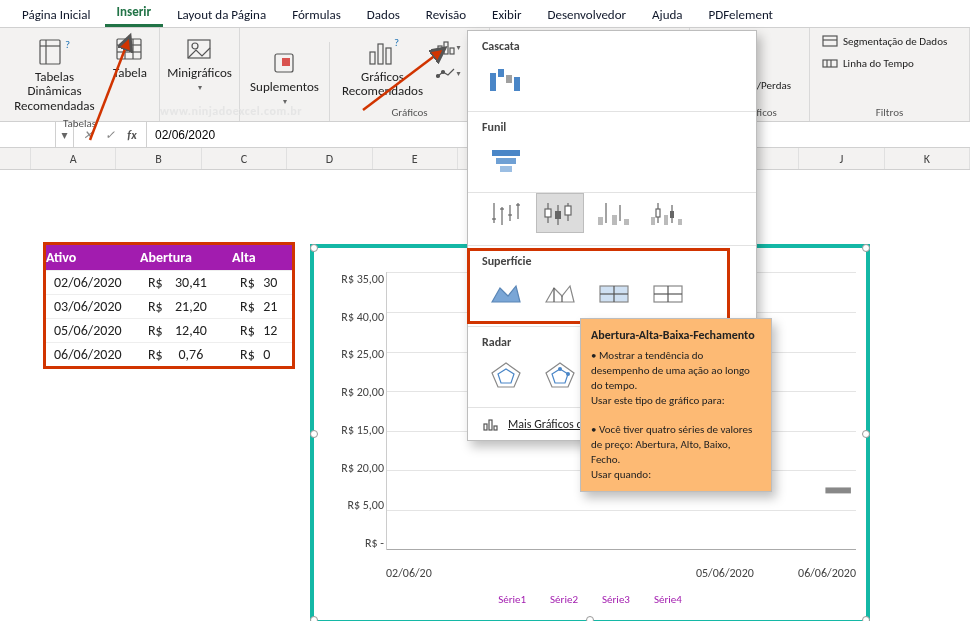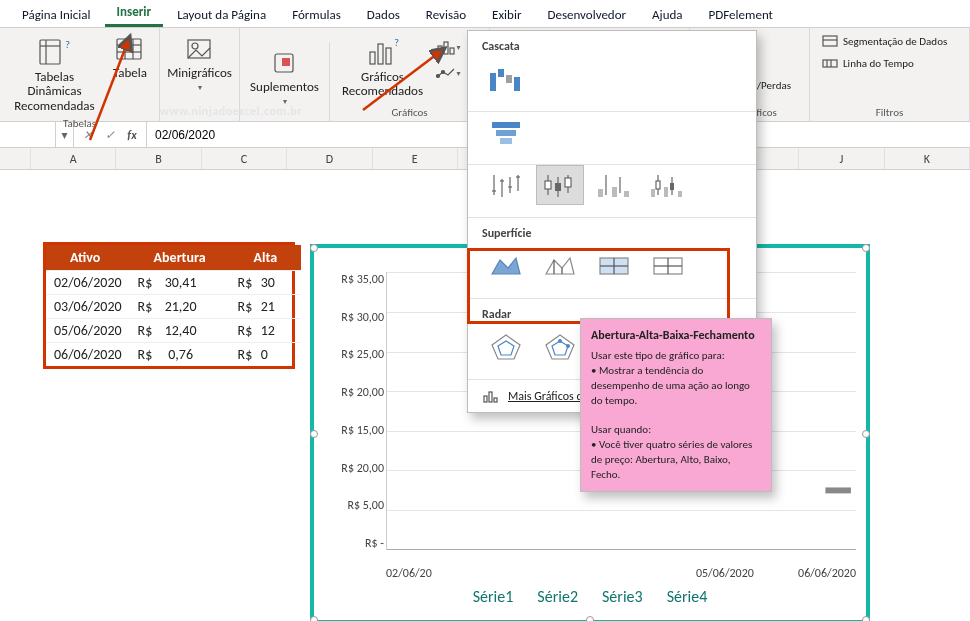--- a/index.html
+++ b/index.html
@@ -38,49 +38,49 @@
   .col-headers { height: 22px; border-bottom: 1px solid #d0d0d0; display: flex; }
   .row-head-spacer { width: 32px; border-right: 1px solid #e0e0e0; background: #f3f2f1; }
   .col-head { border-right: 1px solid #e0e0e0; background: #f3f2f1; text-align: center; line-height: 22px; color: #444; }
 
   
   .sheet { position: absolute; left: 0; top: 170px; right: 0; bottom: 0; background: #fff; }
 
   
   .data-box { position: absolute; left: 43px; top: 72px; width: 252px; border: 3px solid #d13400; }
   .data-table { width: 100%; border-collapse: collapse; }
-  .data-table th { background: #c2410c; color: #fff; font-weight: bold; text-align: left; padding: 4px 24px; font-size: 14px; }
+  .data-table th { background: #a21caf; color: #fff; font-weight: bold; text-align: left; padding: 4px 0; font-size: 14px; }
   .data-table td { padding: 3px 8px; font-size: 14px; border-top: 1px solid #eee; white-space: nowrap; }
   .cur { display: inline-block; width: 20px; }
   .num { display: inline-block; width: 46px; text-align: center; }
 
   
   .chart-frame { position: absolute; left: 310px; top: 74px; width: 560px; height: 380px; border: 4px solid #14b8a6; background: #fff; }
   .sel-handle { position: absolute; width: 8px; height: 8px; border: 1px solid #999; background: #fff; border-radius: 50%; }
   .chart-inner { position: absolute; left: 10px; top: 24px; right: 10px; bottom: 10px; }
   .y-axis { position: absolute; left: 0; top: 0; bottom: 60px; width: 60px; display: flex; flex-direction: column; justify-content: space-between; text-align: right; font-size: 12px; color: #444; }
   .plot { position: absolute; left: 62px; right: 0; top: 0; bottom: 60px; border-left: 1px solid #ccc; }
   .grid-line { position: absolute; left: 0; right: 0; border-top: 1px solid #e4e4e4; }
   .x-axis { position: absolute; left: 62px; right: 0; bottom: 30px; display: flex; justify-content: space-between; font-size: 12px; color: #444; }
-  .legend { position: absolute; left: 0; right: 0; bottom: 4px; display: flex; justify-content: center; gap: 24px; font-size: 16px; color: #0f766e; }
+  .legend { position: absolute; left: 0; right: 0; bottom: 4px; display: flex; justify-content: center; gap: 24px; font-size: 11px; color: #a21caf; }
 
   
   .chart-dd { position: absolute; left: 467px; top: 30px; width: 290px; background: #fff; border: 1px solid #bdbdbd; box-shadow: 4px 6px 10px rgba(0,0,0,.25); z-index: 10; }
   .chart-dd .section-title { font-size: 12px; font-weight: 600; padding: 8px 14px 6px; color: #444; }
   .chart-dd .section-row { display: flex; gap: 6px; padding: 0 14px 12px; align-items: center; }
   .chart-type-btn { width: 48px; height: 40px; border: 1px solid transparent; display: flex; align-items: center; justify-content: center; cursor: pointer; }
   .chart-type-btn.hovered { background: #dcdcdc; border-color: #bdbdbd; }
   .section-sep { border-top: 1px solid #e2e2e2; }
   .more-charts { padding: 8px 14px; display: flex; align-items: center; gap: 8px; font-size: 12px; cursor: pointer; border-top: 1px solid #e2e2e2; }
 
   
   .stocks-highlight { position: absolute; left: 467px; top: 248px; width: 263px; height: 76px; border: 3px solid #d13400; z-index: 11; pointer-events: none; }
 
   
-  .tooltip { position: absolute; left: 580px; top: 318px; width: 192px; background: #f9a8d4; border: 1px solid #bdbdbd; padding: 8px 10px; font-size: 11px; box-shadow: 4px 6px 10px rgba(0,0,0,.25); z-index: 12; line-height: 1.35; }
+  .tooltip { position: absolute; left: 580px; top: 318px; width: 192px; background: #fdba74; border: 1px solid #bdbdbd; padding: 8px 10px; font-size: 11px; box-shadow: 4px 6px 10px rgba(0,0,0,.25); z-index: 12; line-height: 1.35; }
   .tooltip .tt-title { font-weight: 600; font-size: 12px; margin-bottom: 6px; }
 
   
   .arrow { position: absolute; pointer-events: none; z-index: 5; }
 
   
   svg { stroke: #555; stroke-width: 1.2; fill: none; }
 </style>
 </head>
 <body>
@@ -373,21 +373,21 @@
     <div class="sel-handle" style="right:-4px;top:-4px"></div>
     <div class="sel-handle" style="left:-4px;top:calc(50% - 4px)"></div>
     <div class="sel-handle" style="right:-4px;top:calc(50% - 4px)"></div>
     <div class="sel-handle" style="left:-4px;bottom:-4px"></div>
     <div class="sel-handle" style="left:calc(50% - 4px);bottom:-4px"></div>
     <div class="sel-handle" style="right:-4px;bottom:-4px"></div>
 
     <div class="chart-inner">
       <div class="y-axis">
         <div>R$ 35,00</div>
-        <div>R$ 30,00</div>
+        <div>R$ 40,00</div>
         <div>R$ 25,00</div>
         <div>R$ 20,00</div>
         <div>R$ 15,00</div>
         <div>R$ 20,00</div>
         <div>R$ 5,00</div>
         <div>R$ -</div>
       </div>
       <div class="plot">
         <div class="grid-line" style="top:0"></div>
         <div class="grid-line" style="top:14.3%"></div>
@@ -426,20 +426,21 @@
     <div class="chart-type-btn">
         <svg width="40" height="32">
           <rect x="4" y="10" width="6" height="18" fill="#4a86c7" stroke="none"></rect>
           <rect x="12" y="6" width="6" height="8" fill="#4a86c7" stroke="none"></rect>
           <rect x="20" y="12" width="6" height="8" fill="#a0a0a0" stroke="none"></rect>
           <rect x="28" y="14" width="6" height="14" fill="#4a86c7" stroke="none"></rect>
         </svg>
       </div>
   </div>
   <div class="section-sep"></div>
+  <div class="section-title">Funil</div>
   <div class="section-row">
     <div class="chart-type-btn">
         <svg width="40" height="32">
           <rect x="6" y="6" width="28" height="6" fill="#4a86c7" stroke="none"></rect>
           <rect x="10" y="14" width="20" height="6" fill="#6fa0d4" stroke="none"></rect>
           <rect x="14" y="22" width="12" height="6" fill="#9bbee3" stroke="none"></rect>
         </svg>
       </div>
   </div>
   <div class="section-sep"></div>
@@ -556,25 +557,25 @@
         <rect x="12" y="10" width="3" height="4"></rect>
       </svg>
     <span style="text-decoration:underline">Mais Gráficos de Ações...</span>
   </div>
 </div>
 
 <div class="stocks-highlight"></div>
 
 <div class="tooltip">
   <div class="tt-title">Abertura-Alta-Baixa-Fechamento</div>
+  <div>• Mostrar a tendência do desempenho de uma ação ao longo do tempo.</div>
   <div>Usar este tipo de gráfico para:</div>
-  <div>• Mostrar a tendência do desempenho de uma ação ao longo do tempo.</div>
   <br>
+  <div>• Você tiver quatro séries de valores de preço: Abertura, Alto, Baixo, Fecho.</div>
   <div>Usar quando:</div>
-  <div>• Você tiver quatro séries de valores de preço: Abertura, Alto, Baixo, Fecho.</div>
 </div>
 
 <svg class="arrow" style="left:80px;top:30px" width="70" height="120">
   <defs>
       <marker id="ah1" markerWidth="8" markerHeight="8" refX="6" refY="3" orient="auto">
         <path d="M0,0 L6,3 L0,6 Z" fill="#d13400"></path>
       </marker>
     </defs>
   <line x1="10" y1="110" x2="50" y2="6" stroke="#d13400" stroke-width="2.5" marker-end="url(#ah1)"></line>
 </svg>

